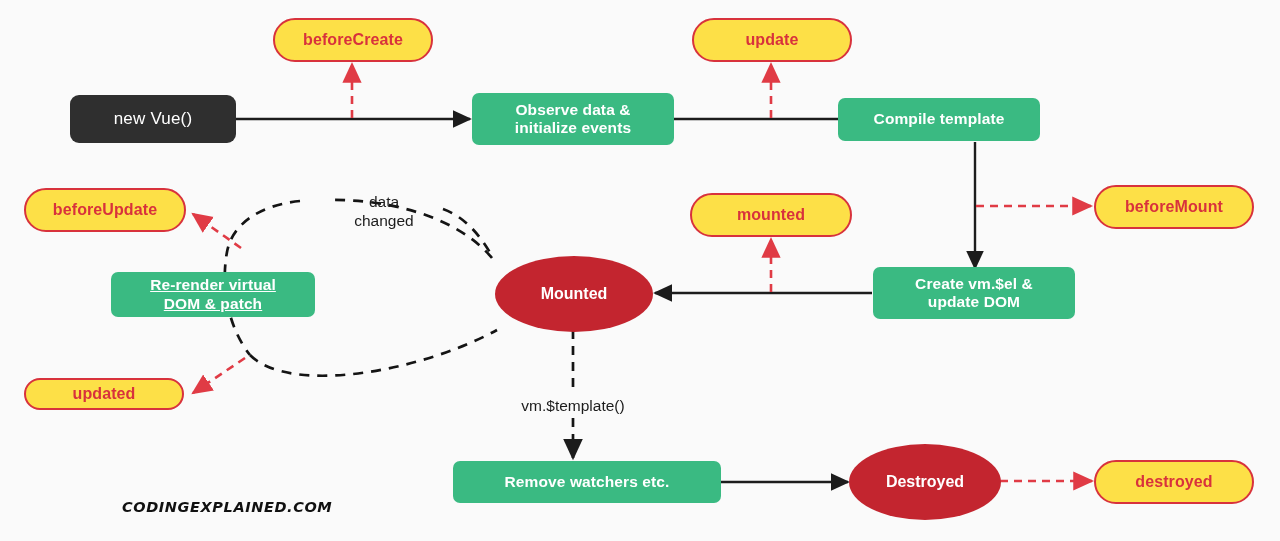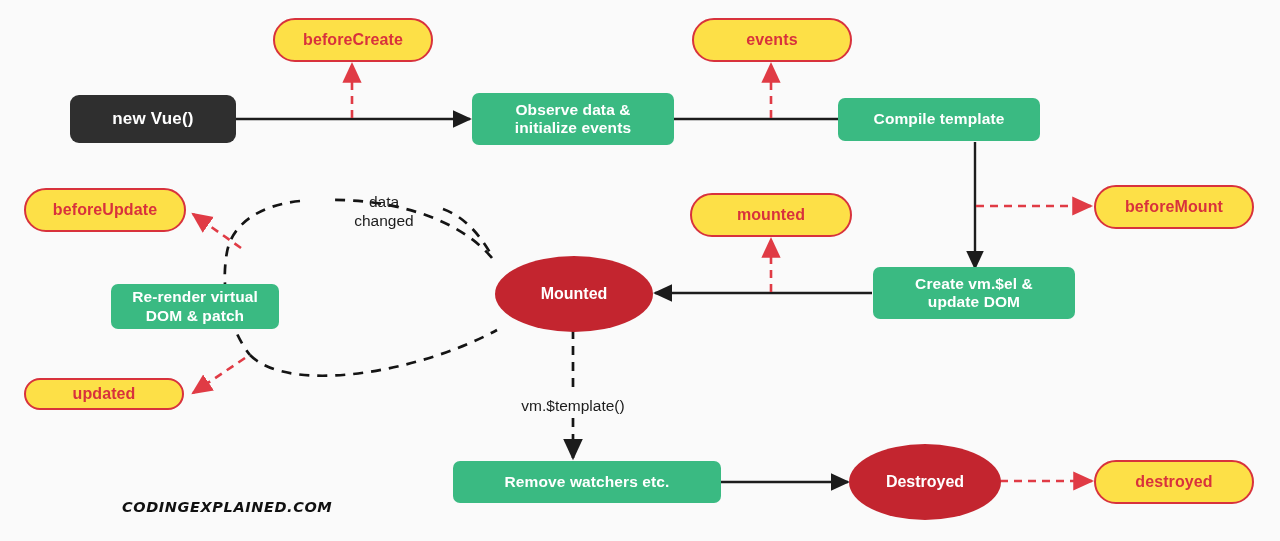--- a/index.html
+++ b/index.html
@@ -36,21 +36,21 @@
     justify-content: center;
     text-align: center;
     line-height: 1.18;
   }
 
   
   .node-dark {
     background: #2f2f2f;
     color: #ffffff;
     border-radius: 9px;
-    font-weight: bold;
+    font-weight: normal;
     font-size: 17px;
     letter-spacing: 0.2px;
   }
 
   
   .node-green {
     background: #3aba82;
     color: #ffffff;
     border-radius: 7px;
     font-weight: bold;
@@ -156,30 +156,30 @@
   <div class="node node-green" style="left: 472px; top: 93px; width: 202px; height: 52px; white-space: pre-line;" style-note="multiline">Observe data &amp;
 initialize events</div>
 
   <div class="node node-green" style="left:838px; top:98px; width:202px; height:43px;">Compile template</div>
 
   <div class="node node-green" style="left: 873px; top: 267px; width: 202px; height: 52px; white-space: pre-line;">Create vm.$el &amp;
 update DOM</div>
 
   <div class="node node-ellipse" style="left:495px; top:256px; width:158px; height:76px;">Mounted</div>
 
-  <div class="node node-green" style="left: 111px; top: 284px; width: 168px; height: 45px; white-space: pre-line;">Re-render virtual
+  <div class="node node-green" style="left: 111px; top: 272px; width: 204px; height: 45px; white-space: pre-line; text-decoration: underline;">Re-render virtual
 DOM &amp; patch</div>
 
   <div class="node node-green" style="left:453px; top:461px; width:268px; height:42px;">Remove watchers etc.</div>
 
   <div class="node node-ellipse" style="left:849px; top:444px; width:152px; height:76px;">Destroyed</div>
 
   <div class="node node-pill" style="left:273px; top:18px; width:160px; height:44px;">beforeCreate</div>
 
-  <div class="node node-pill" style="left:692px; top:18px; width:160px; height:44px;">events</div>
+  <div class="node node-pill" style="left:692px; top:18px; width:160px; height:44px;">update</div>
 
   <div class="node node-pill" style="left:1094px; top:185px; width:160px; height:44px;">beforeMount</div>
 
   <div class="node node-pill" style="left:690px; top:193px; width:162px; height:44px;">mounted</div>
 
   <div class="node node-pill" style="left:24px; top:188px; width:162px; height:44px;">beforeUpdate</div>
 
   <div class="node node-pill" style="left:24px; top:378px; width:160px; height:32px;">updated</div>
 
   <div class="node node-pill" style="left:1094px; top:460px; width:160px; height:44px;">destroyed</div>

